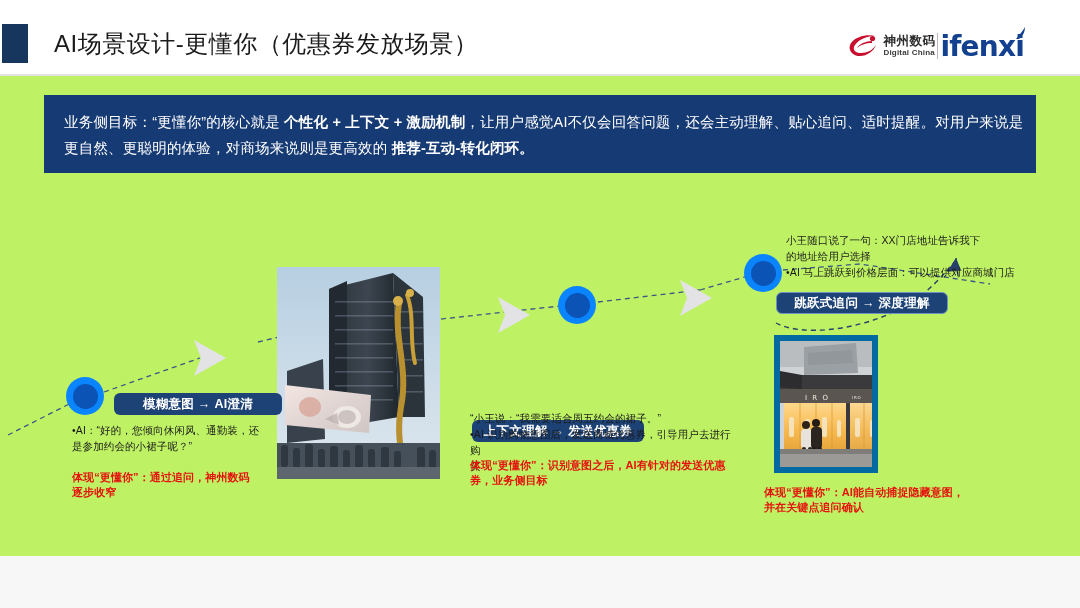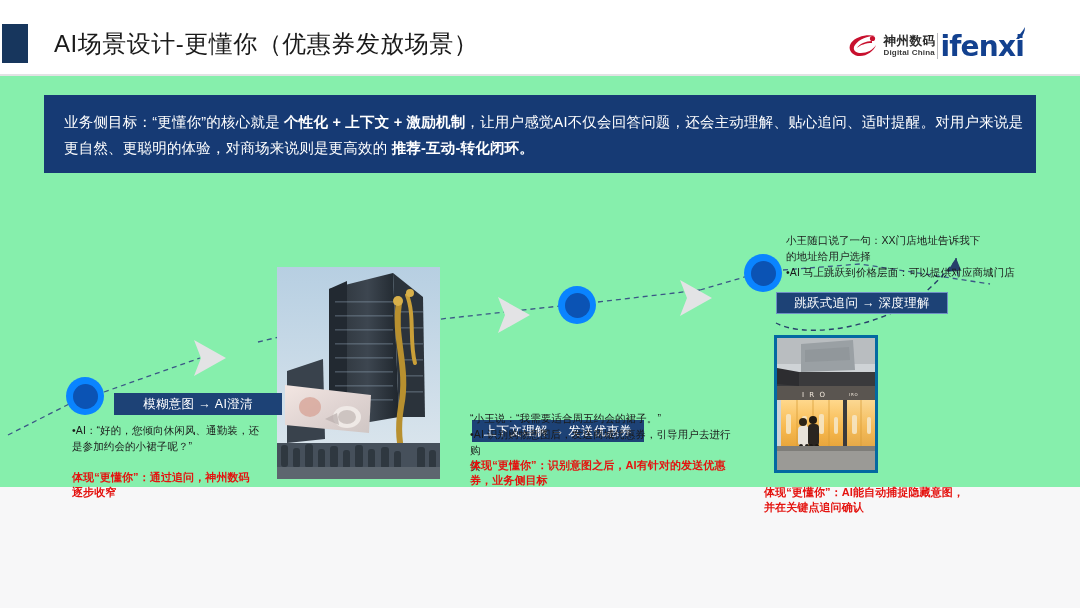--- a/index.html
+++ b/index.html
@@ -4,22 +4,22 @@
 <style>
   * { box-sizing: border-box; margin: 0; padding: 0; }
   html, body {
     width: 1080px; height: 608px;
     background: #f7f7f8;
     font-family: "Liberation Sans", "DejaVu Sans", sans-serif;
     overflow: hidden;
   }
   .slide {
     position: relative;
-    width: 1080px; height: 487px;
-    background: #86efac;
+    width: 1080px; height: 556px;
+    background: #bef264;
   }
 
   
   .header {
     position: absolute; left: 0; top: 0; width: 1080px; height: 76px;
     background: #ffffff;
   }
   .header-rule {
     position: absolute; left: 0; top: 74px; width: 1080px; height: 2px;
     background: #e2e2e4;
@@ -87,23 +87,23 @@
     content: ""; width: 25px; height: 25px; border-radius: 50%;
     background: #0b53b4;
   }
   #node1 { left: 66px; top: 197px; }
   #node2 { left: 558px; top: 106px; }
   #node3 { left: 744px; top: 74px; }
 
   
   .stage-label {
     position: absolute; background: #1d4276;
-    color: #ffffff; font-size: 12.5px; font-weight: normal;
+    color: #ffffff; font-size: 12.5px; font-weight: bold;
     display: flex; align-items: center; justify-content: center;
-    letter-spacing: .3px; white-space: nowrap;
+    letter-spacing: .3px; white-space: nowrap; border-radius: 6px;
   }
   #label1 { left: 114px; top: 213px; width: 168px; height: 22px; }
   #label2 { left: 472px; top: 200px; width: 172px; height: 22px; margin-top: 40px; }
   #label3 { left: 776px; top: 112px; width: 172px; height: 22px;
             border: 1px solid #6e8fc4; }
 
   
   .stage-body {
     position: absolute; color: #1a1a1a;
     font-size: 10.5px; line-height: 16px; letter-spacing: .1px;
@@ -121,21 +121,21 @@
   #body2 { left: 470px; top: 230px; width: 268px; }
   #red2  { left: 470px; top: 278px; width: 268px; }
 
   #body3 { left: 786px; top: 52px; width: 250px; }
   #red3  { left: 764px; top: 305px; width: 276px; }
 
   
   .photo { position: absolute; overflow: hidden; background: #cfd6dd; }
   #photo1 { left: 277px; top: 87px; width: 163px; height: 212px; }
   #photo2 { left: 774px; top: 155px; width: 104px; height: 138px;
-            border: 3px solid #0369a1; }
+            border: 6px solid #0369a1; }
 </style>
 </head>
 <body>
 
 <div class="slide">
 
   <div class="header">
     <div class="title-accent"></div>
     <div class="page-title">AI场景设计-更懂你（优惠券发放场景）</div>
 

